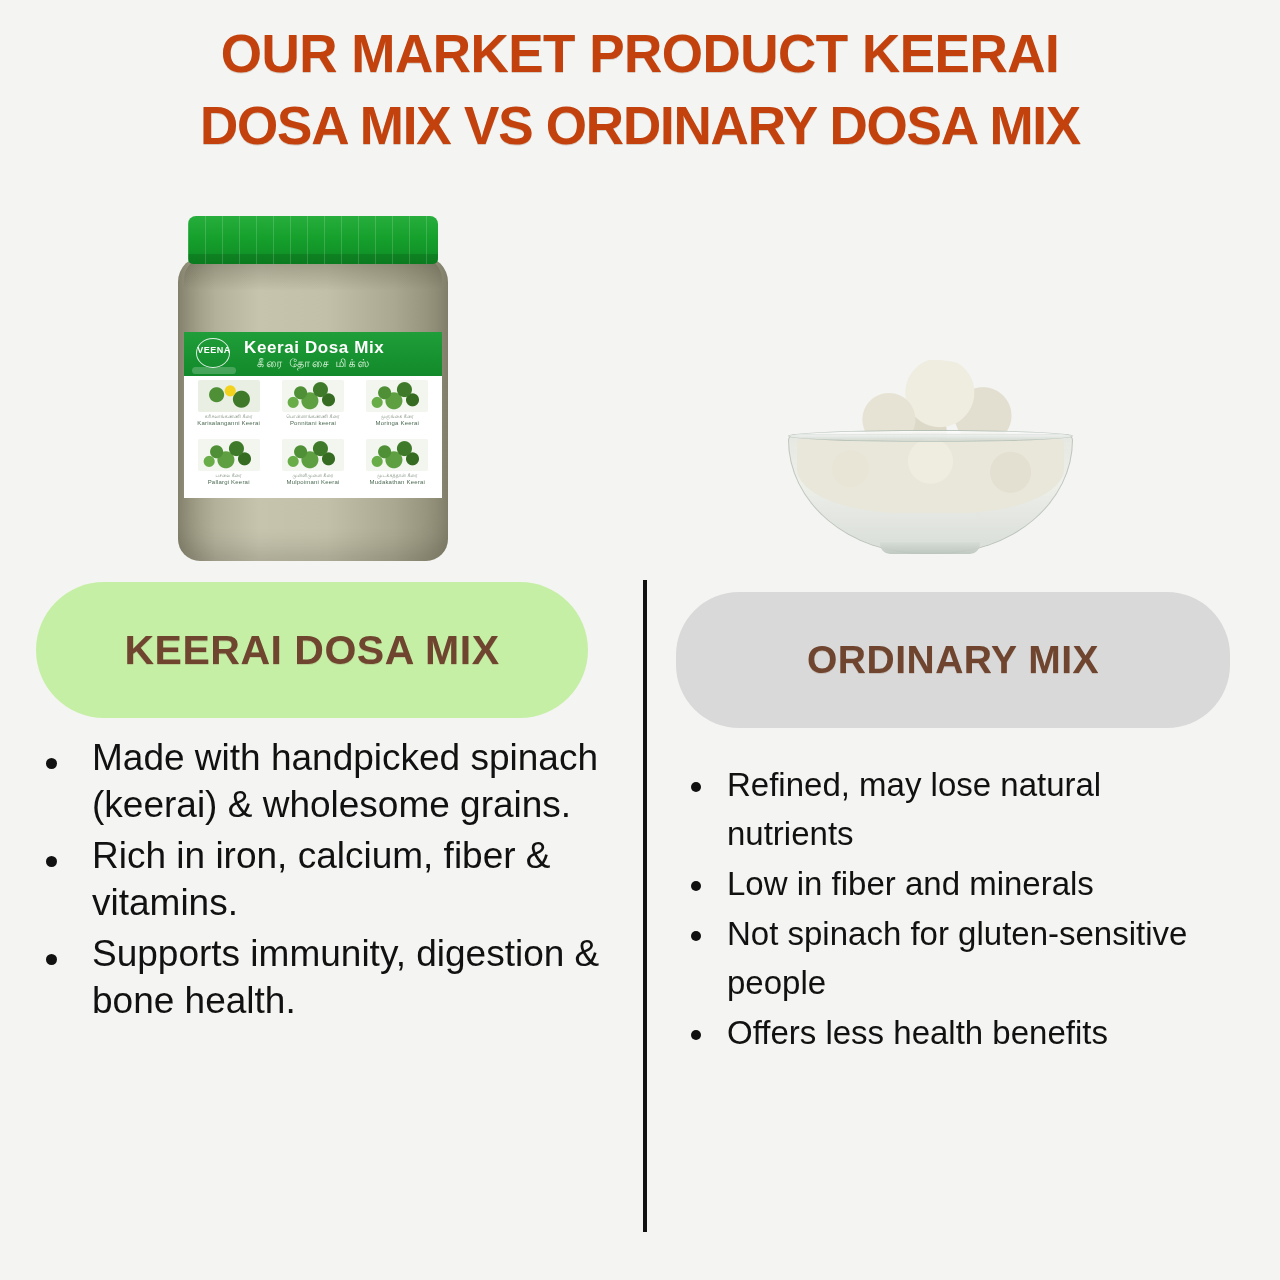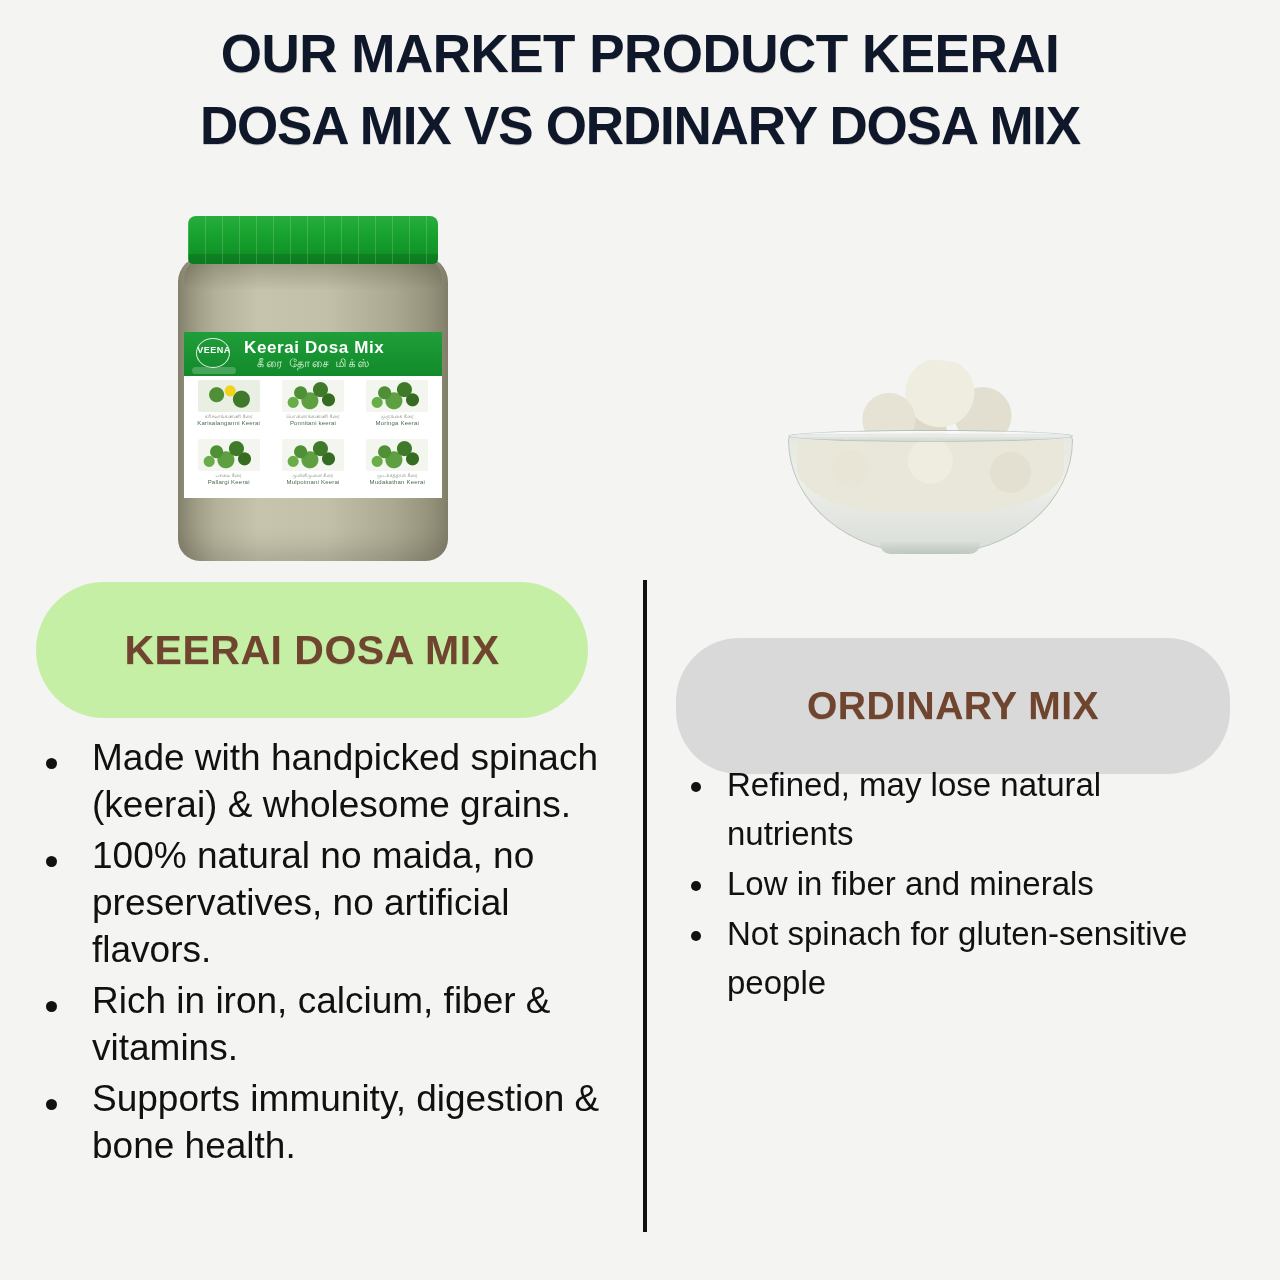--- a/index.html
+++ b/index.html
@@ -26,21 +26,21 @@
     left: 0;
     width: 1280px;
     text-align: center;
   }
   .title-line {
     font-family: "Liberation Sans", sans-serif;
     font-weight: bold;
     font-size: 53px;
     line-height: 72px;
     letter-spacing: -0.5px;
-    color: #0f172a;
+    color: #c2410c;
     text-shadow: 0 1px 0 rgba(120,90,70,0.25);
     white-space: nowrap;
   }
   .title-line-2 { letter-spacing: -1.2px; }
 
   
   .jar {
     position: absolute;
     left: 178px;
     top: 216px;
@@ -288,21 +288,20 @@
     background: #c6efa6;
     border-radius: 68px;
   }
   .pill-right {
     left: 676px;
     top: 592px;
     width: 554px;
     height: 136px;
     background: #d9d9d9;
     border-radius: 63px;
-    margin-top: 46px;
   }
   .pill-label {
     font-weight: bold;
     color: #6f452f;
     text-shadow: 0 1px 0 rgba(120,90,70,0.2);
   }
   .pill-left .pill-label { font-size: 41px; letter-spacing: 0.5px; }
   .pill-right .pill-label { font-size: 39px; letter-spacing: 0.5px; }
 
   
@@ -422,24 +421,24 @@
   <div class="pill pill-left">
     <span class="pill-label">KEERAI DOSA MIX</span>
   </div>
 
   <div class="pill pill-right">
     <span class="pill-label">ORDINARY MIX</span>
   </div>
 
   <ul class="bullets list-left">
     <li>Made with handpicked spinach (keerai) &amp; wholesome grains.</li>
-    <li>100% natural no maida, no preservatives, no artificial flavors.</li>
     <li>Rich in iron, calcium, fiber &amp; vitamins.</li>
     <li>Supports immunity, digestion &amp; bone health.</li>
   </ul>
 
   <ul class="bullets list-right">
     <li>Refined, may lose natural nutrients</li>
     <li>Low in fiber and minerals</li>
     <li>Not spinach for gluten-sensitive people</li>
+    <li>Offers less health benefits</li>
   </ul>
 
 </div>
 
 </body></html>

